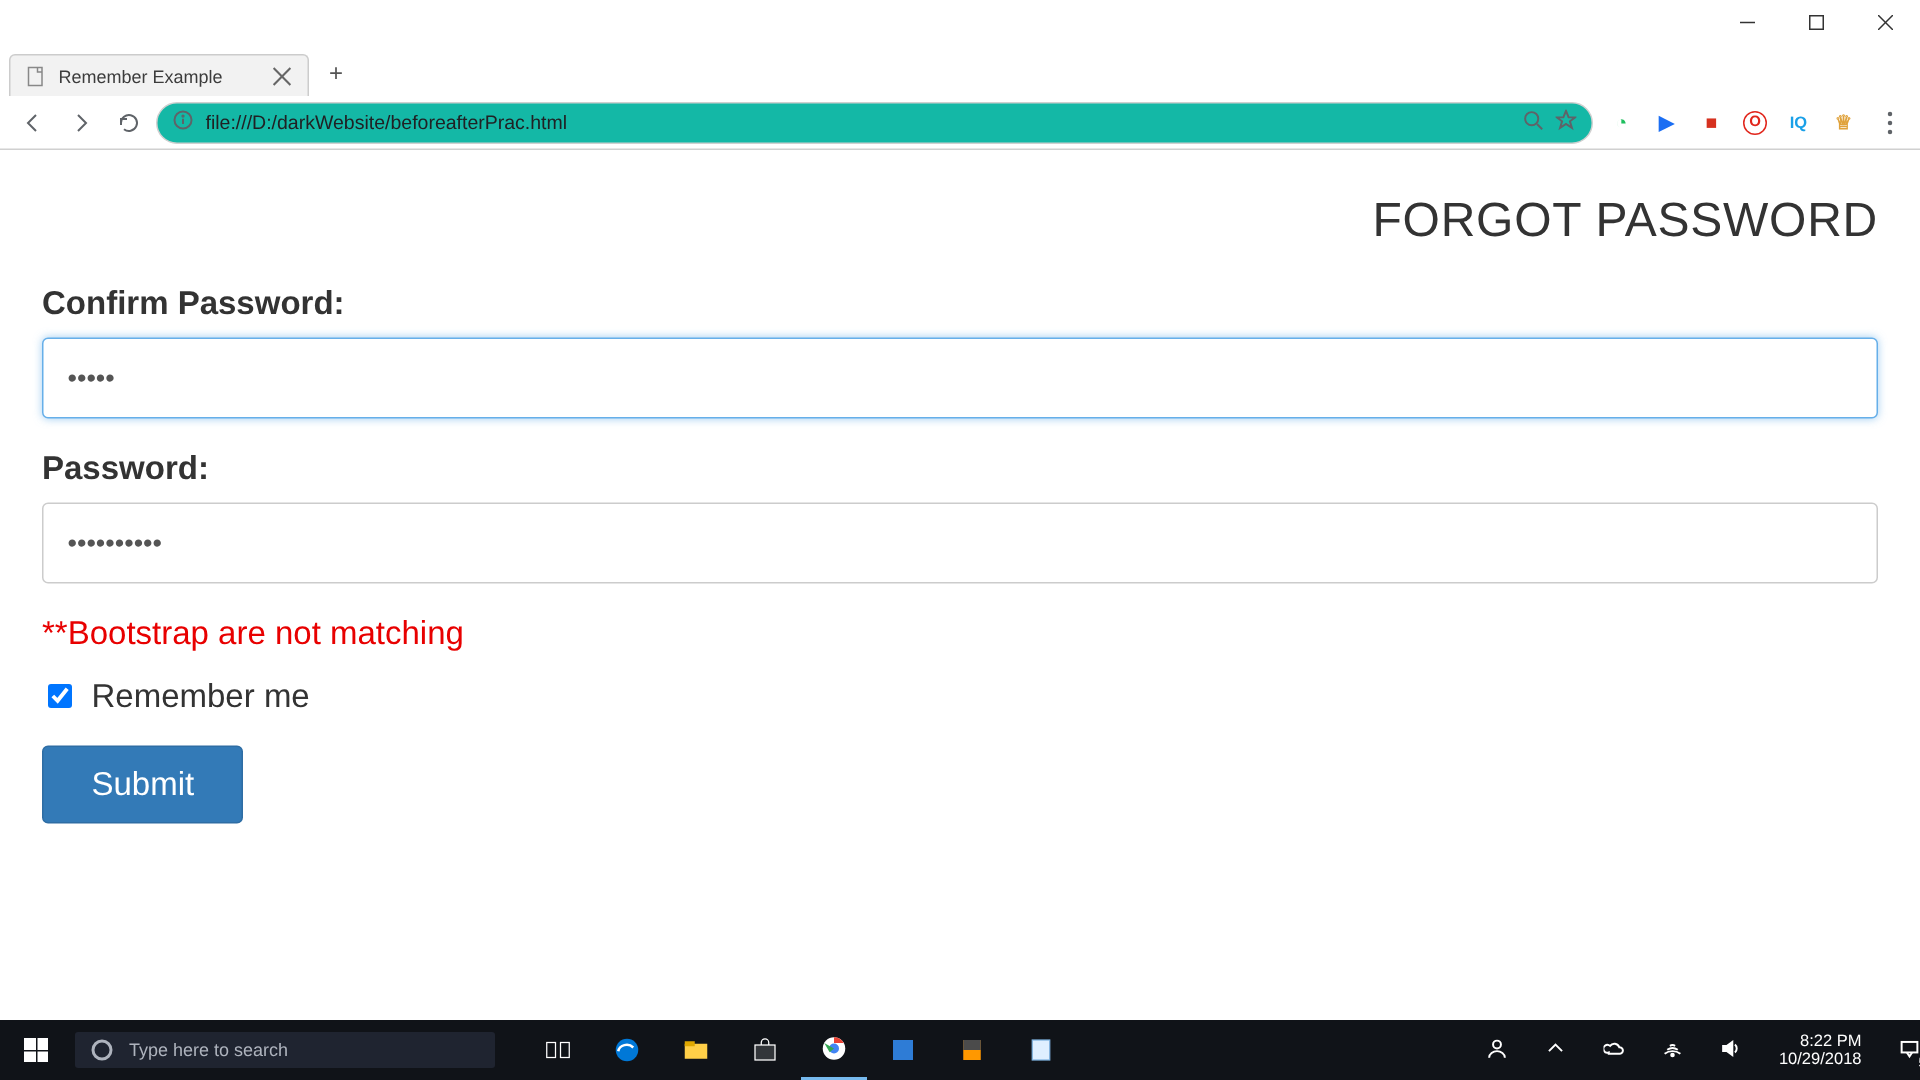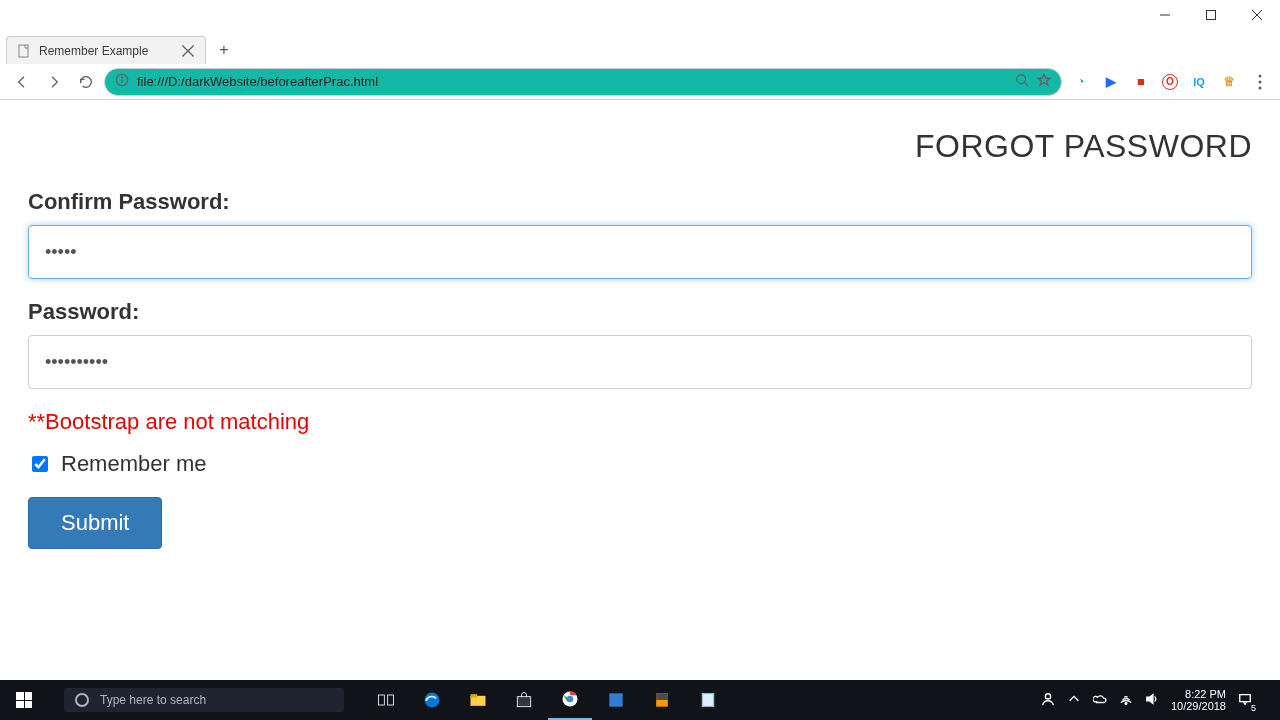--- a/index.html
+++ b/index.html
@@ -41,26 +41,26 @@
   .error-msg { color:#e80000; font-size:22px; margin:14px 0 16px 0; }
   .checkbox-row { display:flex; align-items:center; gap:10px; font-size:22px; color:#333; margin-bottom:20px; }
   .checkbox-row input { width:16px; height:16px; }
   .submit-btn { background:#337ab7; color:#fff; border:1px solid #2e6da4; border-radius:4px; padding:12px 32px; font-size:22px; cursor:pointer; }
 
   
   .taskbar { position:absolute; left:0; right:0; bottom:0; height:40px; background:#101318; display:flex; align-items:center; color:#fff; font-size:12px; }
   .taskbar .start { width:48px; height:40px; display:flex; align-items:center; justify-content:center; }
   .taskbar .start .winlogo { width:16px; height:16px; display:grid; grid-template-columns:1fr 1fr; grid-template-rows:1fr 1fr; gap:1px; }
   .taskbar .start .winlogo div { background:#fff; }
-  .taskbar .search { display:flex; align-items:center; gap:10px; background:#1f2430; height:20px; border-radius:2px; padding:12px 10px; width:280px; color:#aeb3bd; margin-left:16px; }
+  .taskbar .search { display:flex; align-items:center; gap:10px; background:#1f2430; height:20px; border-radius:2px; padding:12px 10px; width:280px; color:#aeb3bd; margin-left:2px; }
   .taskbar .search svg { width:16px; height:16px; stroke:#aeb3bd; stroke-width:2; fill:none; }
   .taskbar .pins { display:flex; align-items:center; gap:2px; margin-left:20px; }
   .taskbar .pin { width:44px; height:40px; display:flex; align-items:center; justify-content:center; }
   .taskbar .pin svg { width:20px; height:20px; }
-  .taskbar .tray { margin-left:auto; display:flex; align-items:center; gap:12px; padding-right:28px; color:#fff; }
+  .taskbar .tray { margin-left:auto; display:flex; align-items:center; gap:25px; padding-right:0; color:#fff; }
   .taskbar .tray .clock { text-align:right; line-height:1.1; font-size:11px; }
   .taskbar .tray svg { width:14px; height:14px; stroke:#fff; stroke-width:1.5; fill:none; }
 </style>
 </head>
 <body>
 
 <div class="win-titlebar">
   <div class="win-btn">
     <svg viewBox="0 0 10 10">
         <line x1="0" y1="5" x2="10" y2="5"></line>

